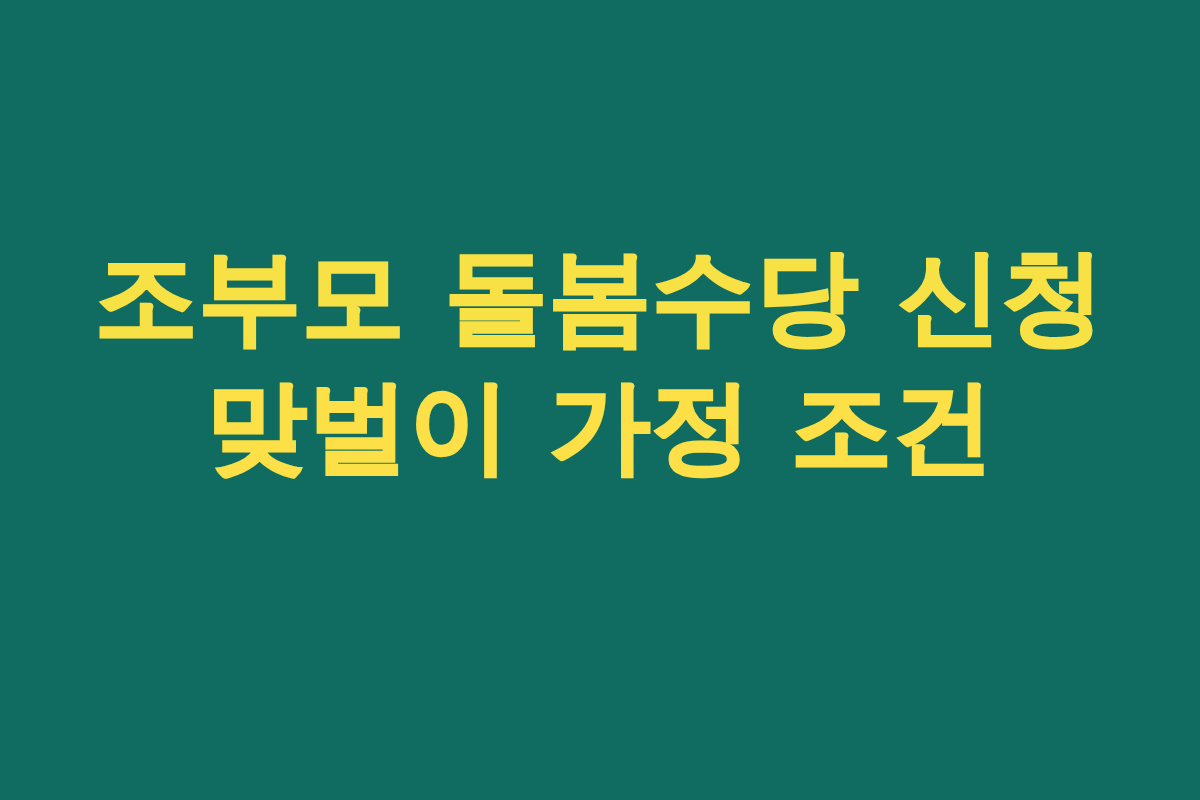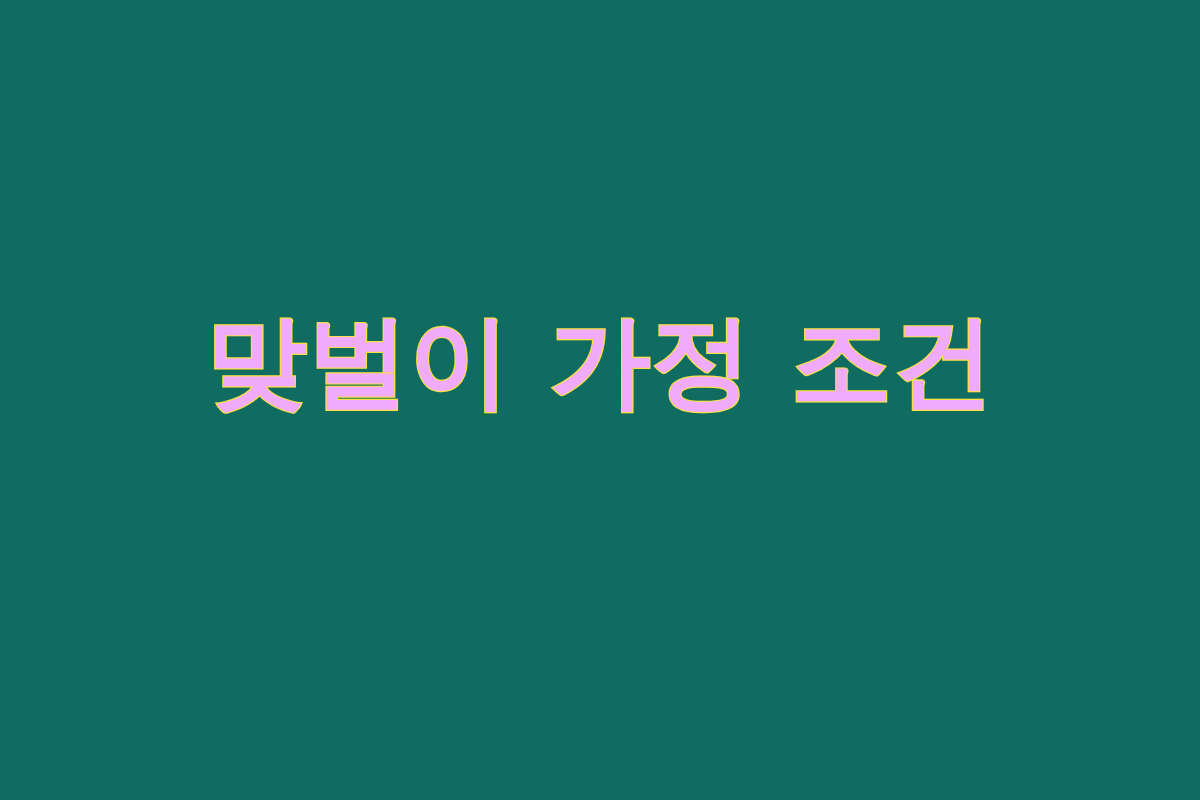--- a/index.html
+++ b/index.html
@@ -64,18 +64,19 @@
     font-size: 101px;
   }
 </style>
 </head>
 <body>
 
 <div class="banner" style="background: rgb(16, 107, 96);">
 
   <div class="headline">
 
+    <span class="headline-line headline-line--one" style="color: rgb(248, 225, 68); -webkit-text-stroke: 2.4px rgb(248, 225, 68);">조부모 돌봄수당 신청</span>
 
-    <span class="headline-line headline-line--two" style="color: #f0abfc; -webkit-text-stroke: 2.4px rgb(248, 225, 68);">맞벌이 가정 조건</span>
+    <span class="headline-line headline-line--two" style="color: #fde047; -webkit-text-stroke: 2.4px rgb(248, 225, 68);">맞벌이 가정 조건</span>
 
   </div>
 
 </div>
 
 </body></html>

